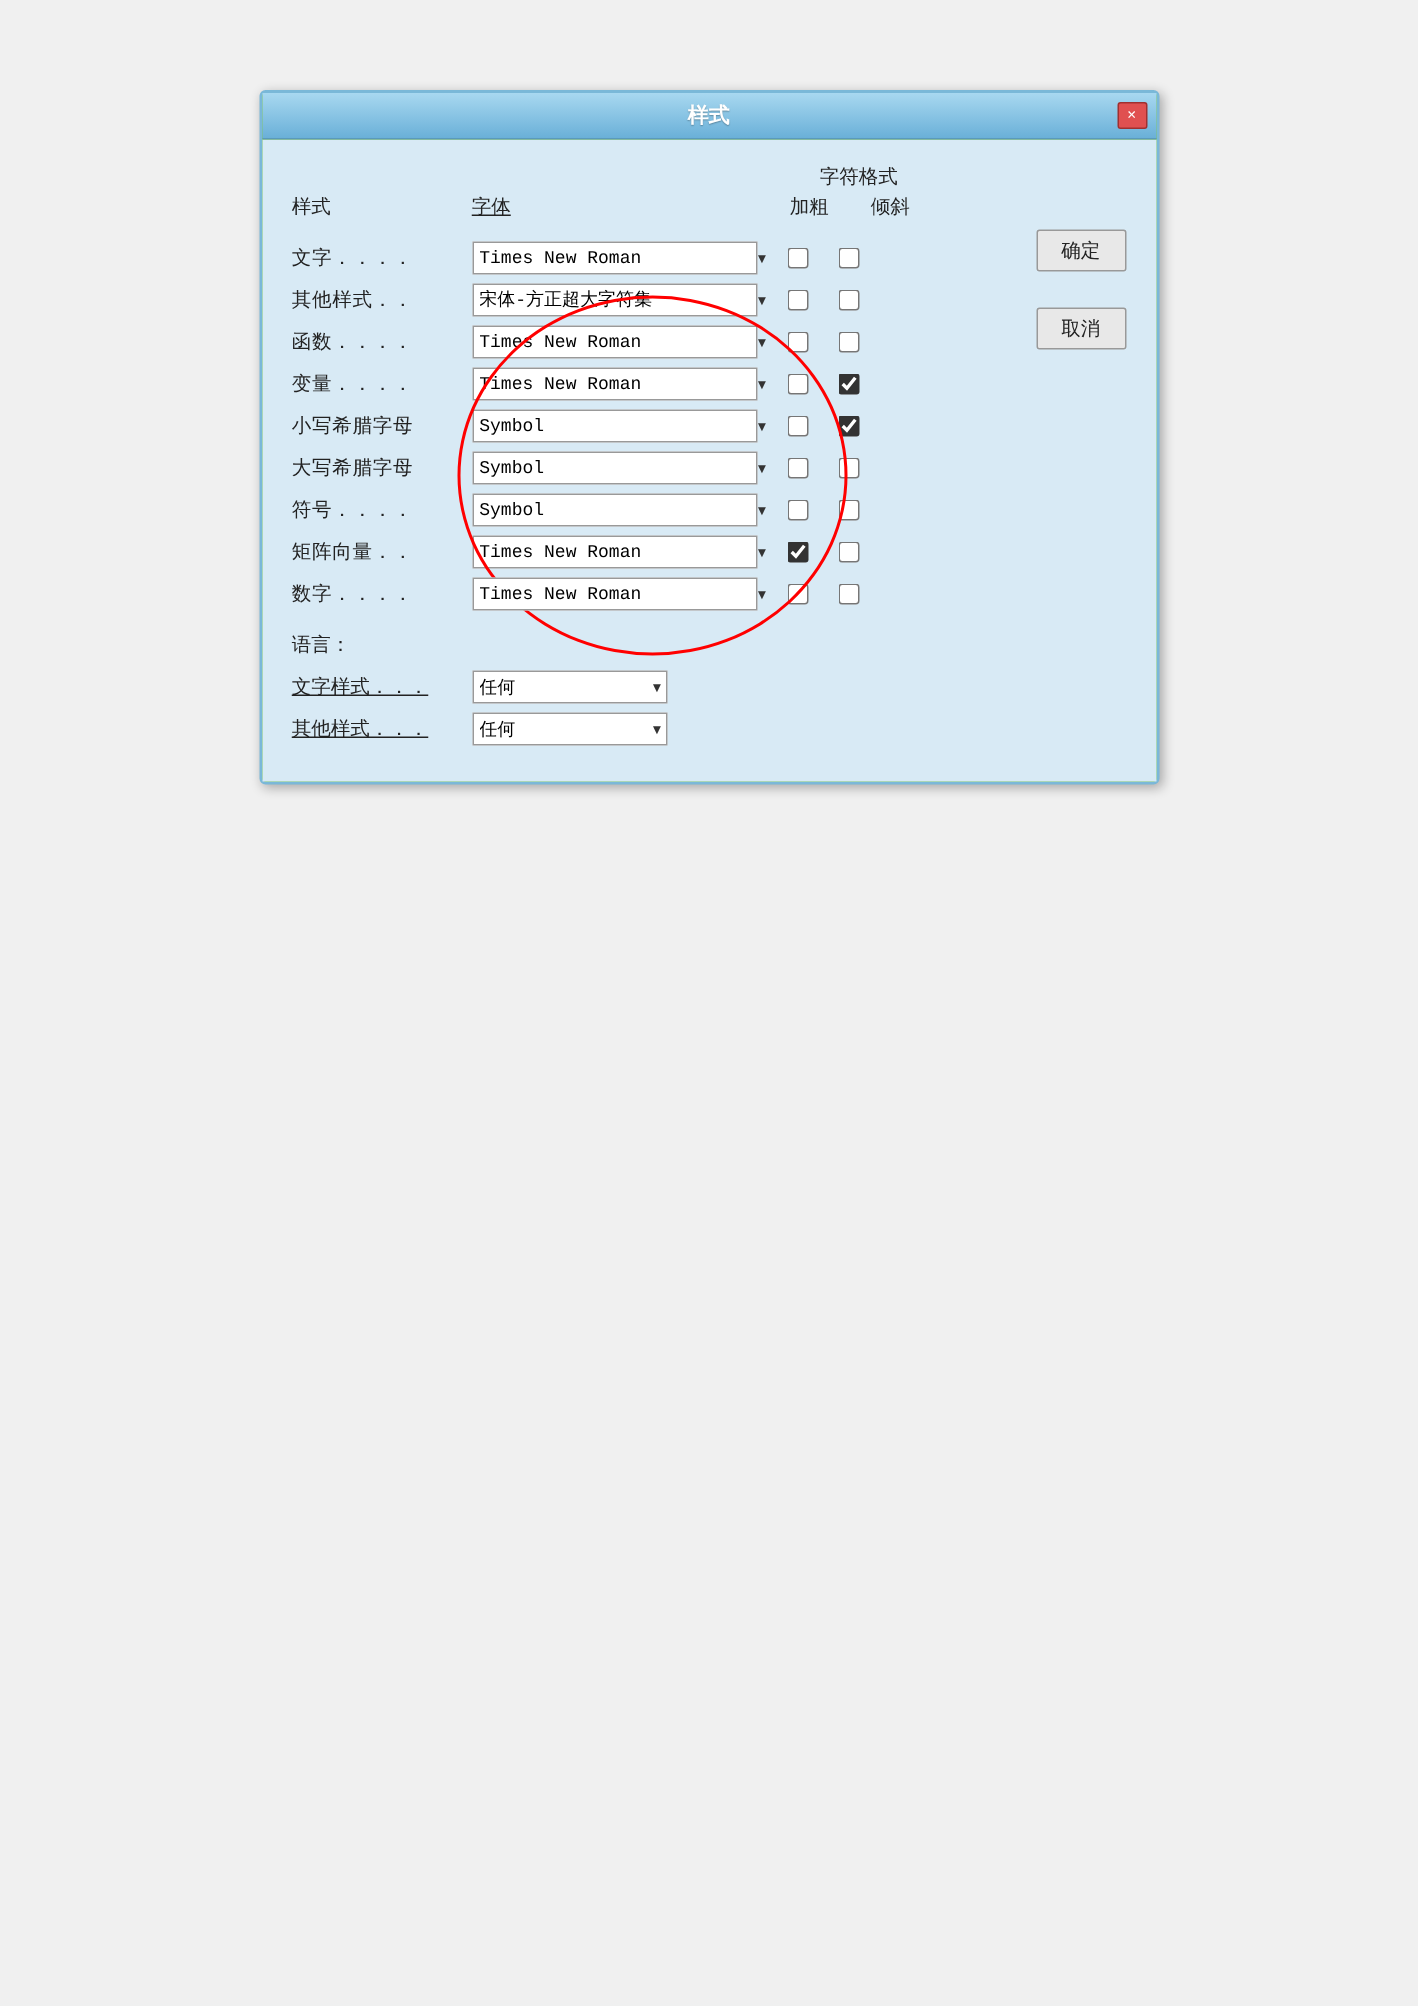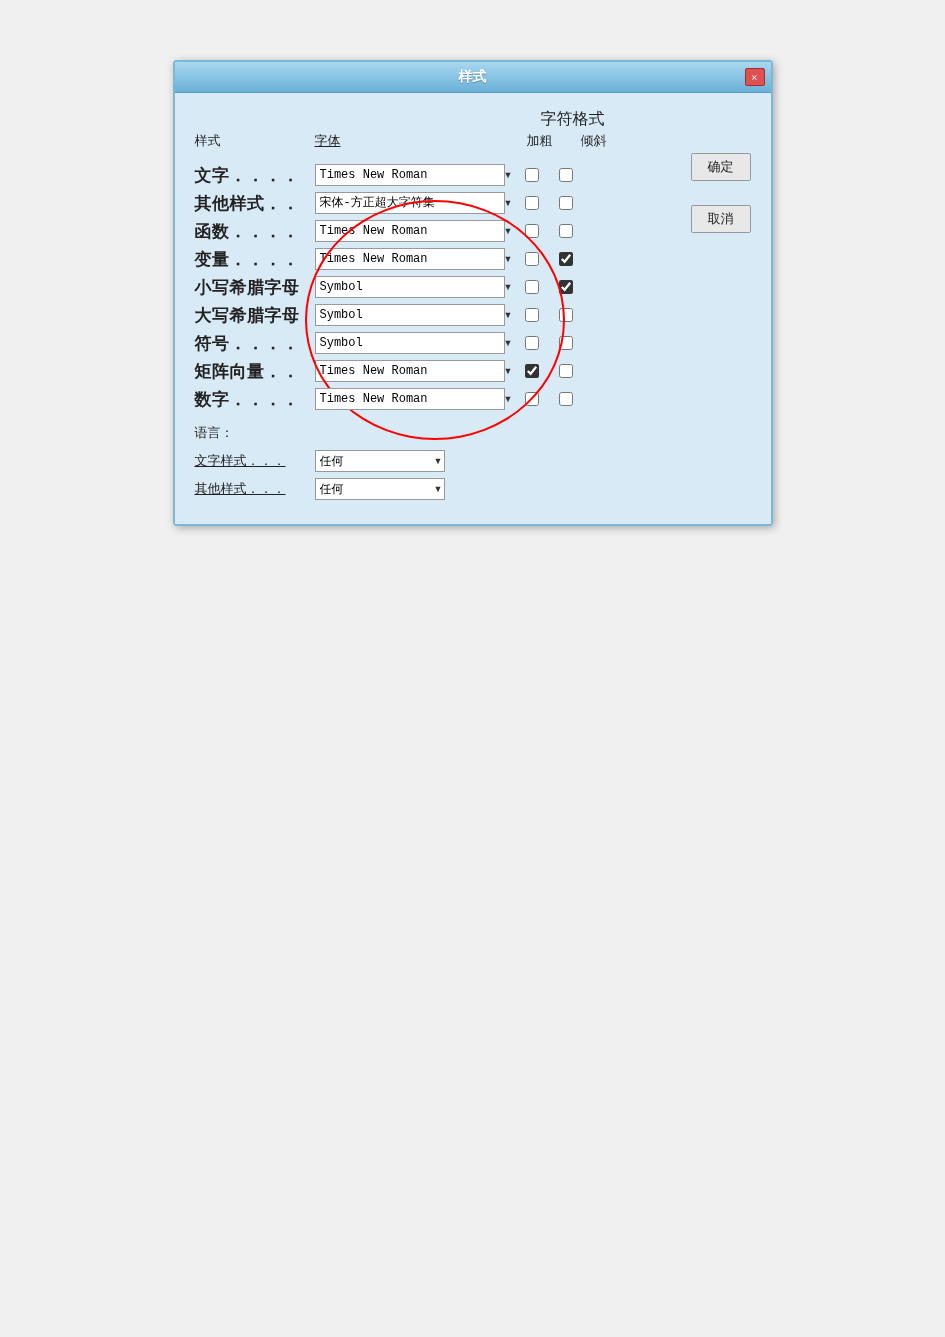--- a/index.html
+++ b/index.html
@@ -85,21 +85,21 @@
     }
 
     .col-format-group {
       display: flex;
       flex-direction: column;
       align-items: center;
       margin-left: 10px;
     }
 
     .col-format-title {
-      font-size: 16px;
+      font-size: 13px;
       color: #222;
       margin-bottom: 2px;
       margin-left: 12px;
     }
 
     .col-format-subs {
       display: flex;
       gap: 24px;
     }
 
@@ -117,24 +117,23 @@
     }
 
     .data-row {
       display: flex;
       align-items: center;
       height: 26px;
     }
 
     .row-label {
       width: 120px;
-      font-size: 17px;
+      font-size: 13px;
       color: #222;
       letter-spacing: 0.5px;
-      font-weight: bold;
     }
 
     .row-select {
       width: 190px;
       height: 22px;
       font-size: 12px;
       font-family: 'Courier New', monospace;
       border: 1px solid #999;
       background: white;
       padding: 0 4px;

